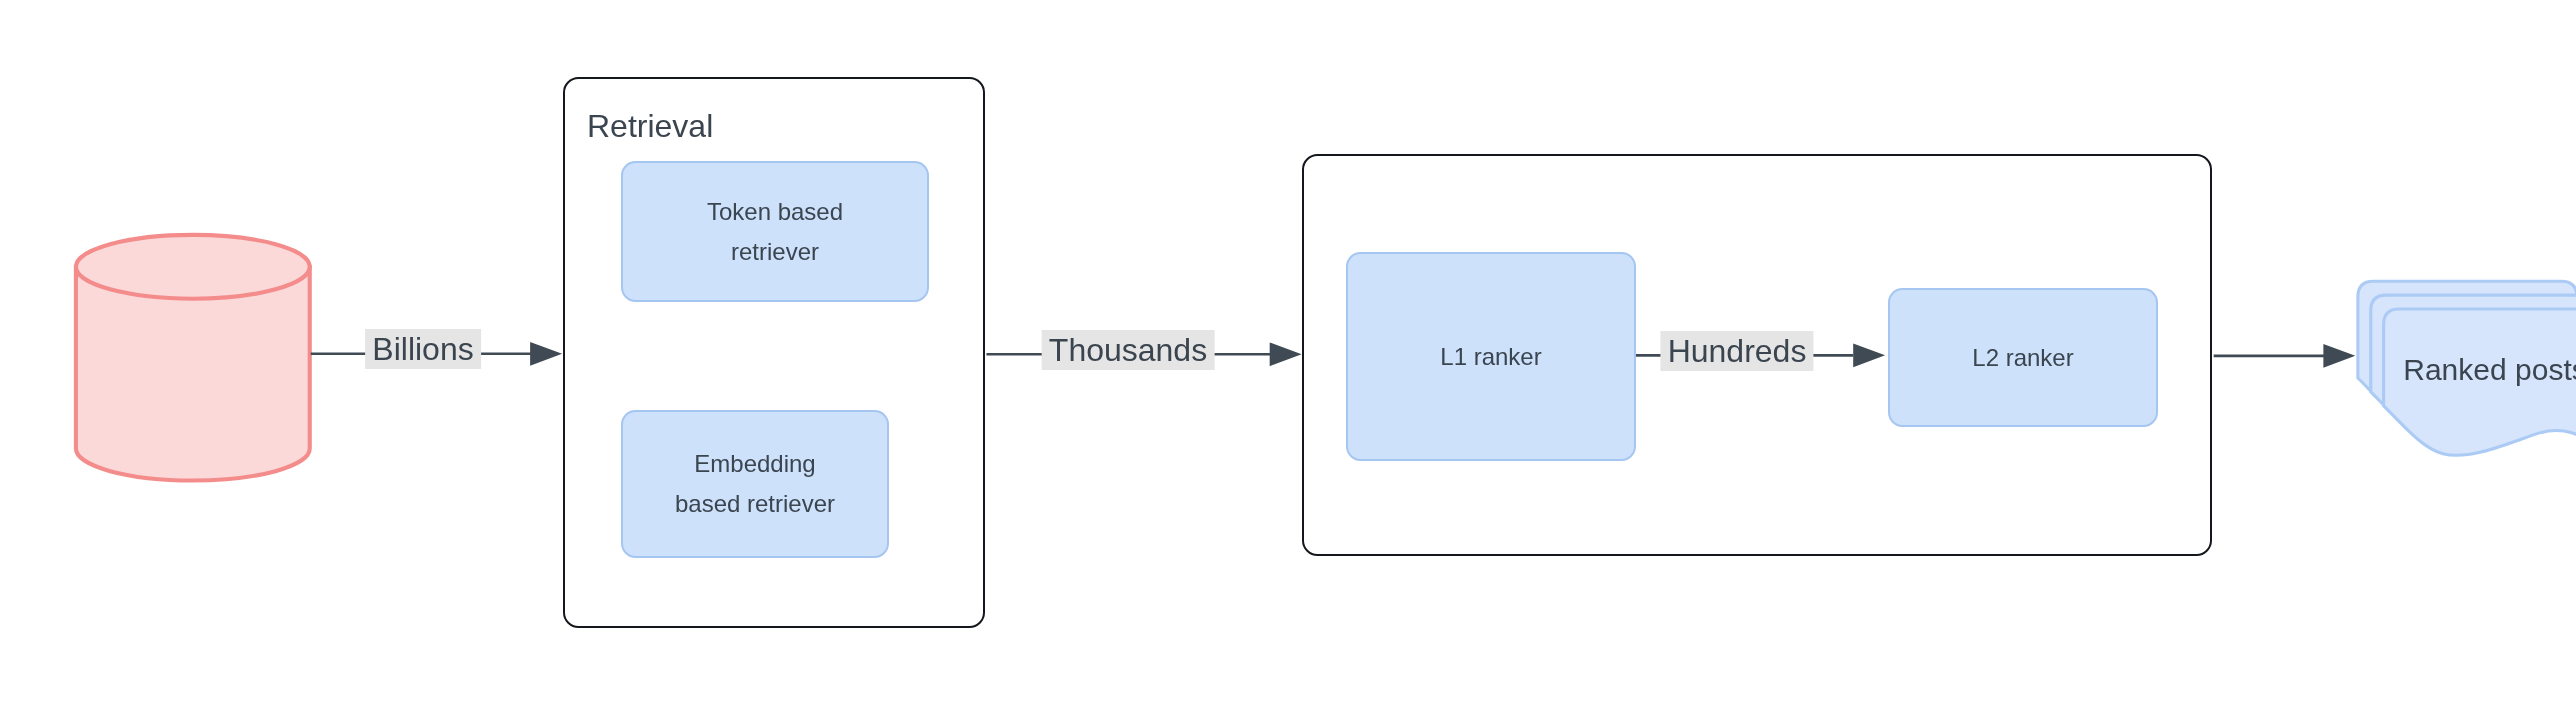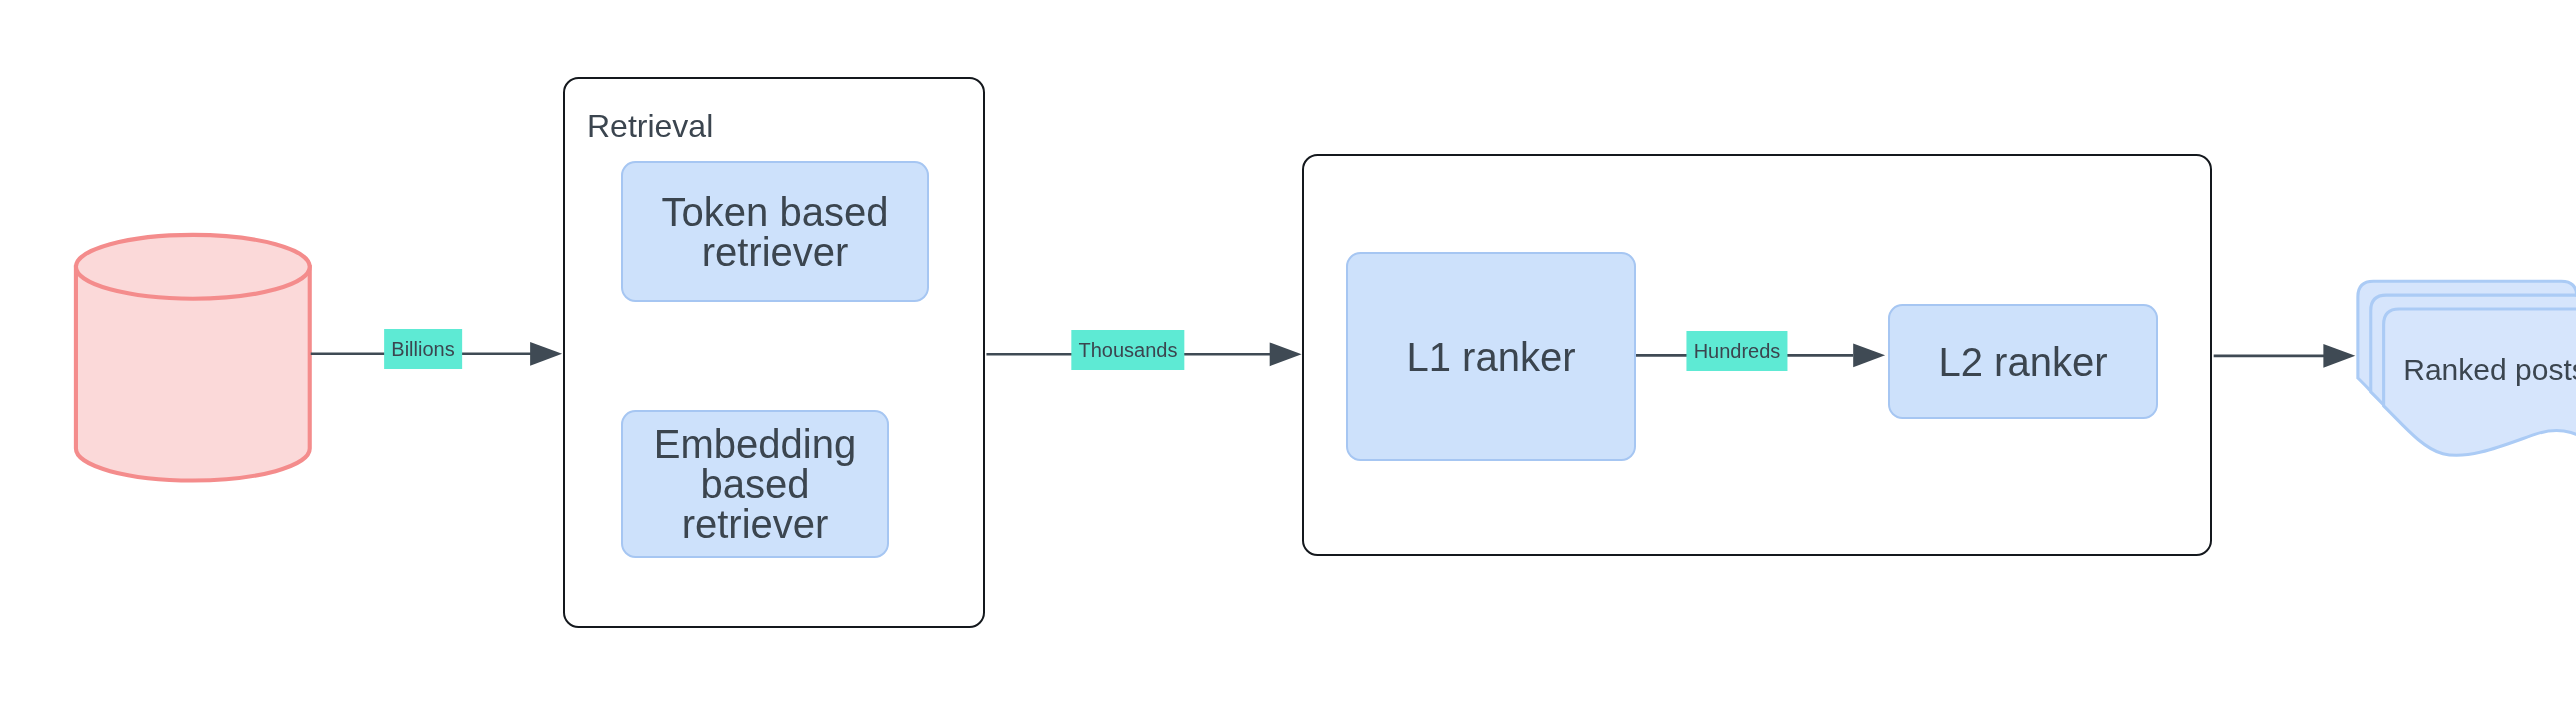--- a/index.html
+++ b/index.html
@@ -39,46 +39,46 @@
   
   .node{
     position:absolute;
     background:#cde1fb;
     border:2.6px solid #a6c6f2;
     border-radius:14.4px;
     box-sizing:border-box;
     display:flex;flex-direction:column;
     align-items:center;justify-content:center;
     text-align:center;
-    font-size:40px;line-height:40px;
+    font-size:24px;line-height:40px;
     color:#3b454f;
   }
   .node span{display:block;}
   .node-token{left:621px;top:161px;width:308px;height:141px;}
   .node-embedding{left:621px;top:410px;width:268px;height:148px;}
   .node-l1{left:1346px;top:252px;width:290px;height:209px;}
-  .node-l2{left:1888px;top:304px;width:270px;height:115px;}
+  .node-l2{left:1888px;top:288px;width:270px;height:139px;}
   
   .free-label{
     position:absolute;
     transform:translate(-50%,-50%);
     font-size:32px;line-height:39px;
     color:#3b454f;
     white-space:nowrap;
     text-align:center;
   }
   .label-search-index{left:192px;top:376px;}
   .label-ranked-posts{left:2495px;top:369px;font-size:30px;}
   
   .edge-label{
     position:absolute;
     transform:translate(-50%,-50%);
-    background:#5eead4;
+    background:#e5e5e5;
     padding:1px 7.2px;
-    font-size:20px;line-height:38px;
+    font-size:32px;line-height:38px;
     color:#3b454f;
     white-space:nowrap;
   }
   .label-billions{left:423px;top:349px;}
   .label-thousands{left:1128px;top:350px;}
   .label-hundreds{left:1737px;top:351px;}
 </style>
 </head>
 <body>
 

